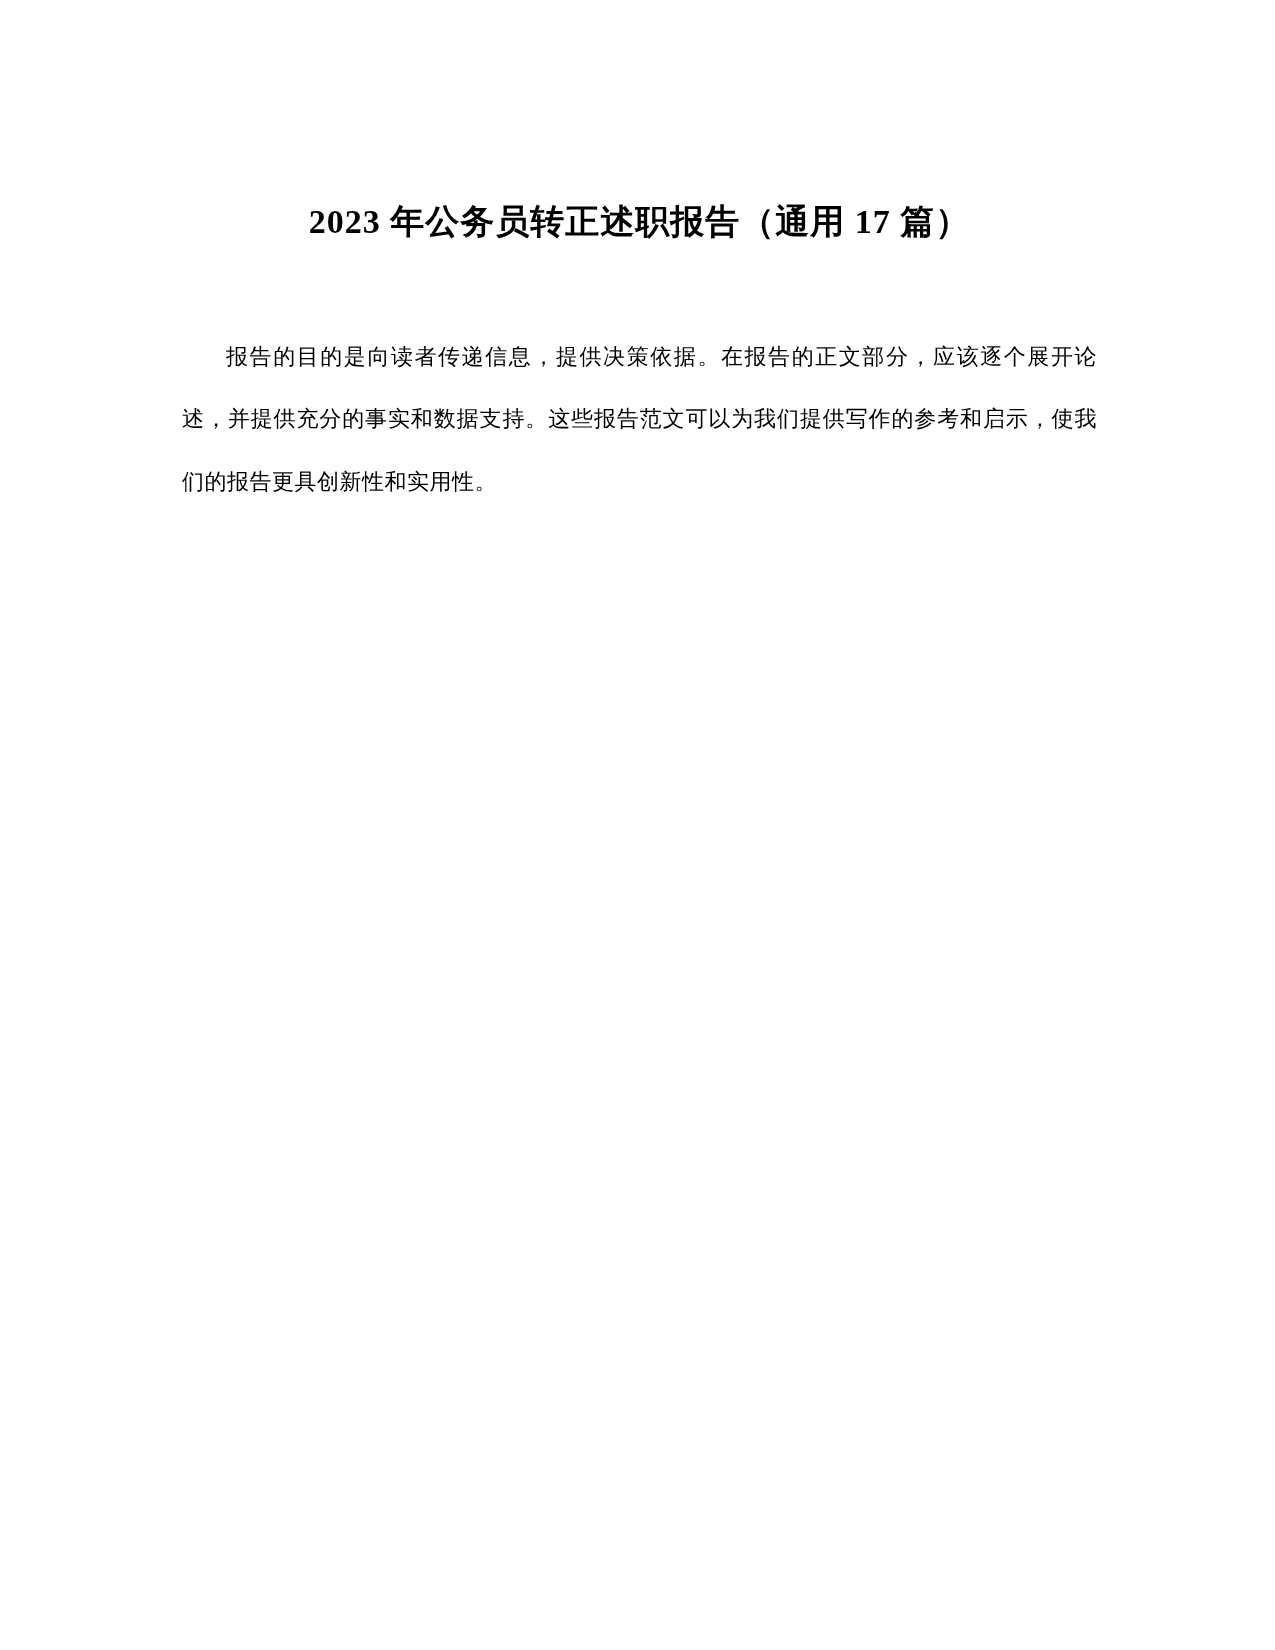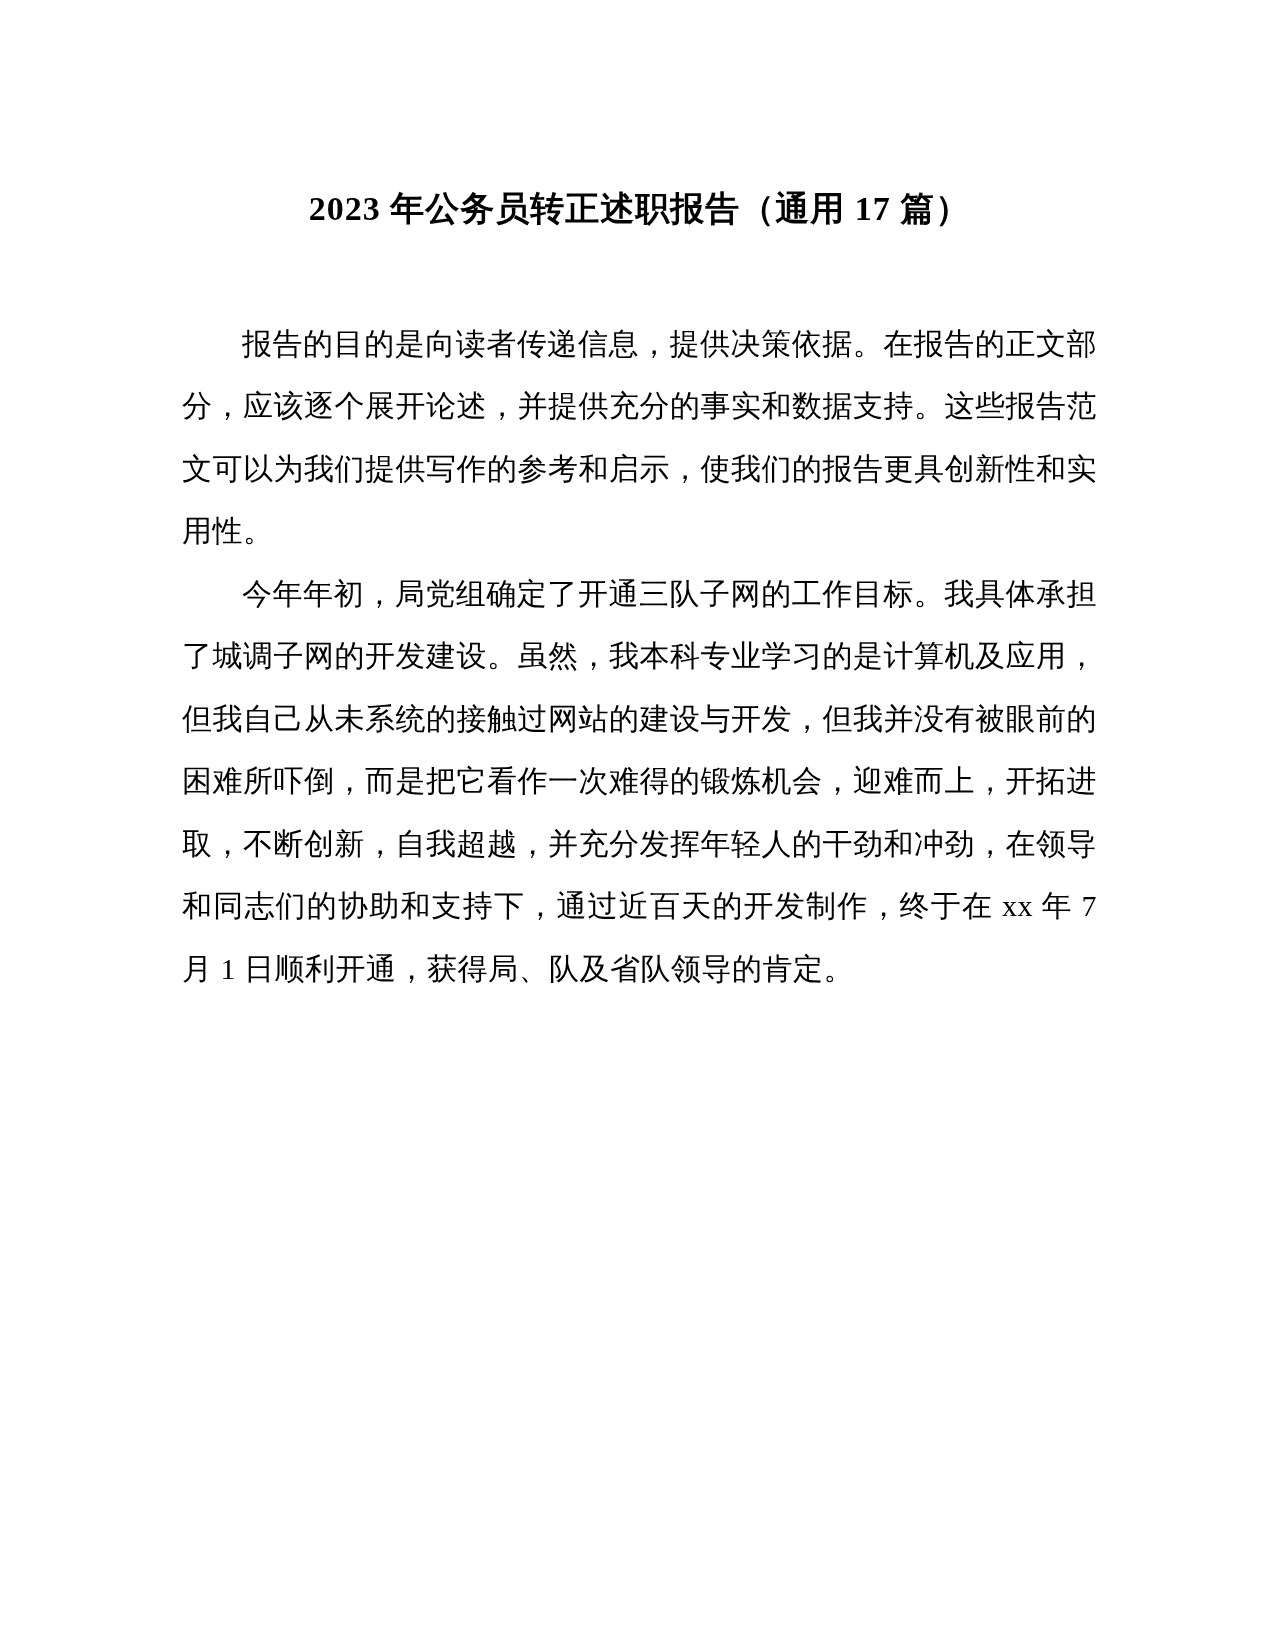--- a/index.html
+++ b/index.html
@@ -19,37 +19,36 @@
     height: 1650px;
     background: #ffffff;
     padding: 188px 178px 0 182px;
   }
   .doc-title {
     font-size: 34px;
     font-weight: bold;
     text-align: center;
     line-height: 1.25;
     letter-spacing: 1px;
-    margin: 0 0 82px 0;
+    margin: 13px 0 82px 0;
   }
   .doc-para {
-    font-size: 30px;
+    font-size: 22px;
     line-height: 62.5px;
     text-indent: 2em;
     text-align: justify;
     text-justify: inter-ideograph;
     letter-spacing: 0.5px;
     margin: 0;
     word-break: break-all;
   }
 </style>
 </head>
 <body>
 
 <div class="page">
   <h1 class="doc-title">2023 年公务员转正述职报告（通用 17 篇）</h1>
 
   <p class="doc-para">报告的目的是向读者传递信息，提供决策依据。在报告的正文部分，应该逐个展开论述，并提供充分的事实和数据支持。这些报告范文可以为我们提供写作的参考和启示，使我们的报告更具创新性和实用性。</p>
 
 
-  <p class="doc-para">今年年初，局党组确定了开通三队子网的工作目标。我具体承担了城调子网的开发建设。虽然，我本科专业学习的是计算机及应用，但我自己从未系统的接触过网站的建设与开发，但我并没有被眼前的困难所吓倒，而是把它看作一次难得的锻炼机会，迎难而上，开拓进取，不断创新，自我超越，并充分发挥年轻人的干劲和冲劲，在领导和同志们的协助和支持下，通过近百天的开发制作，终于在 xx 年 7 月 1 日顺利开通，获得局、队及省队领导的肯定。</p>
 
 </div>
 
 </body></html>

